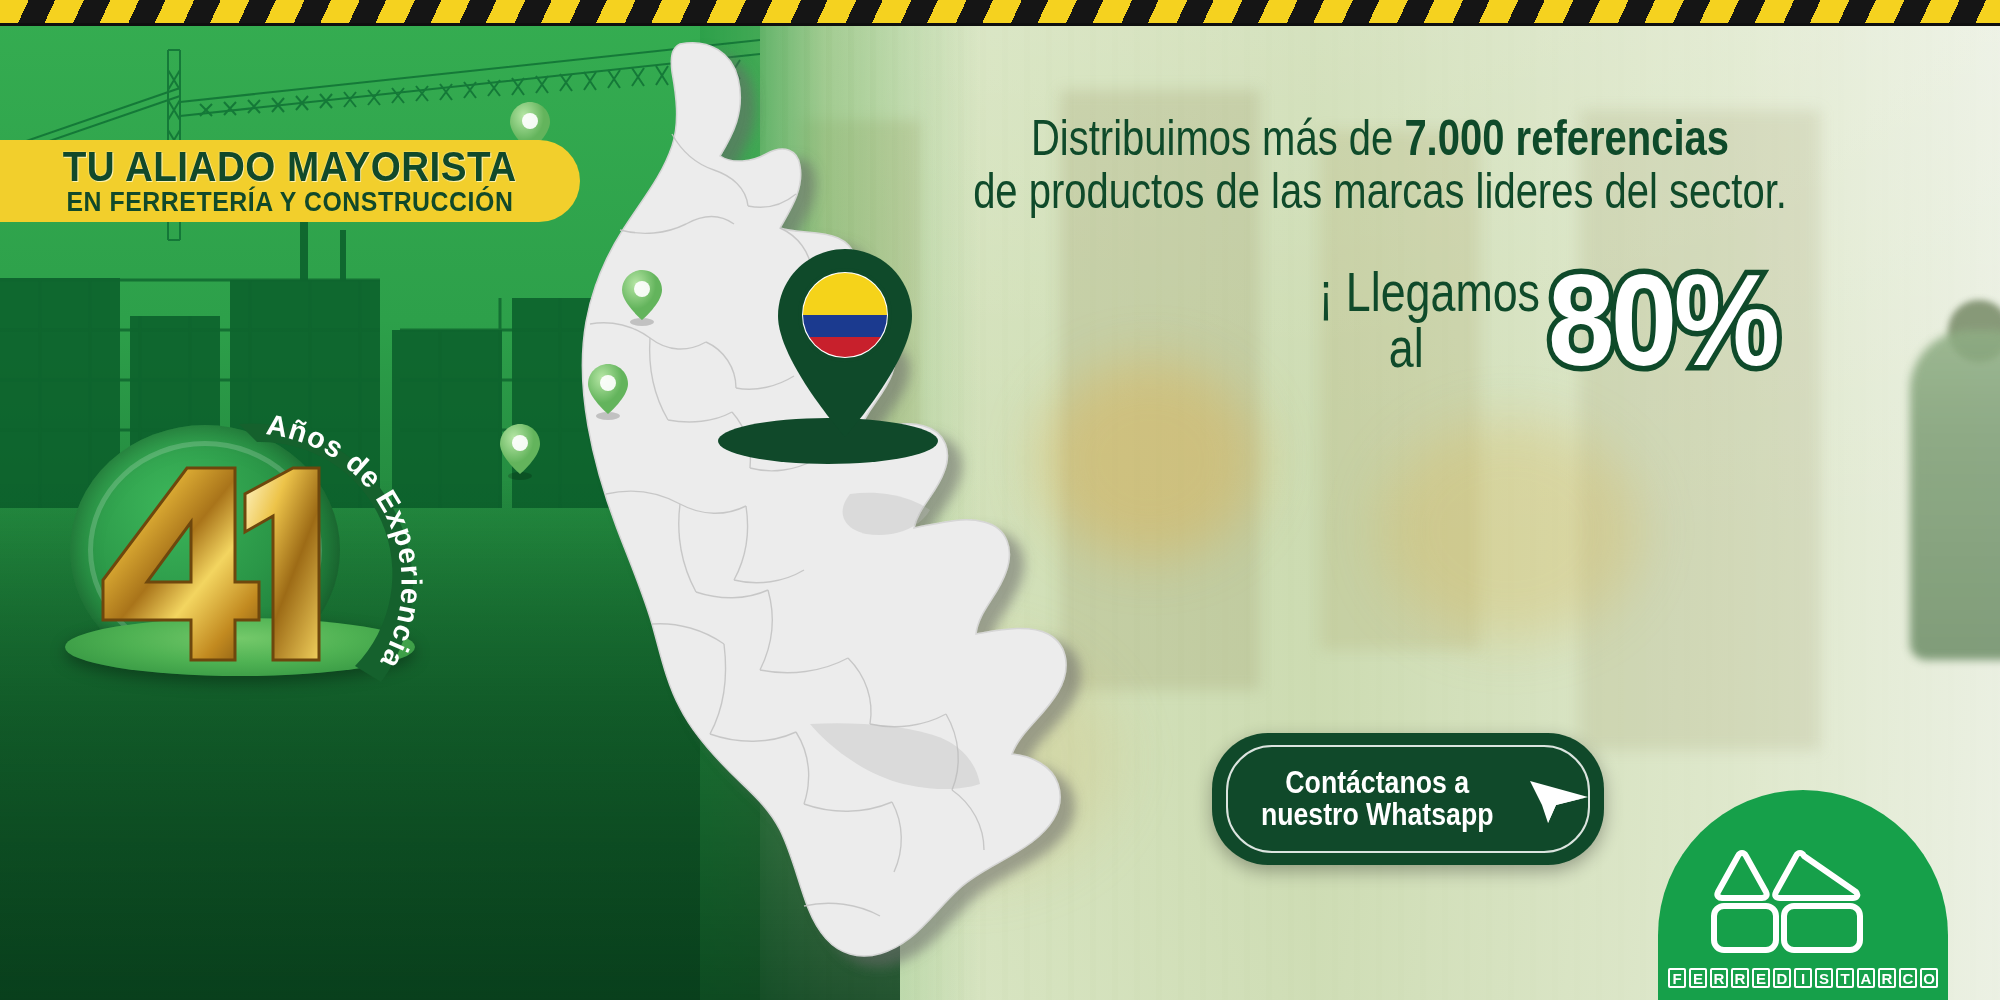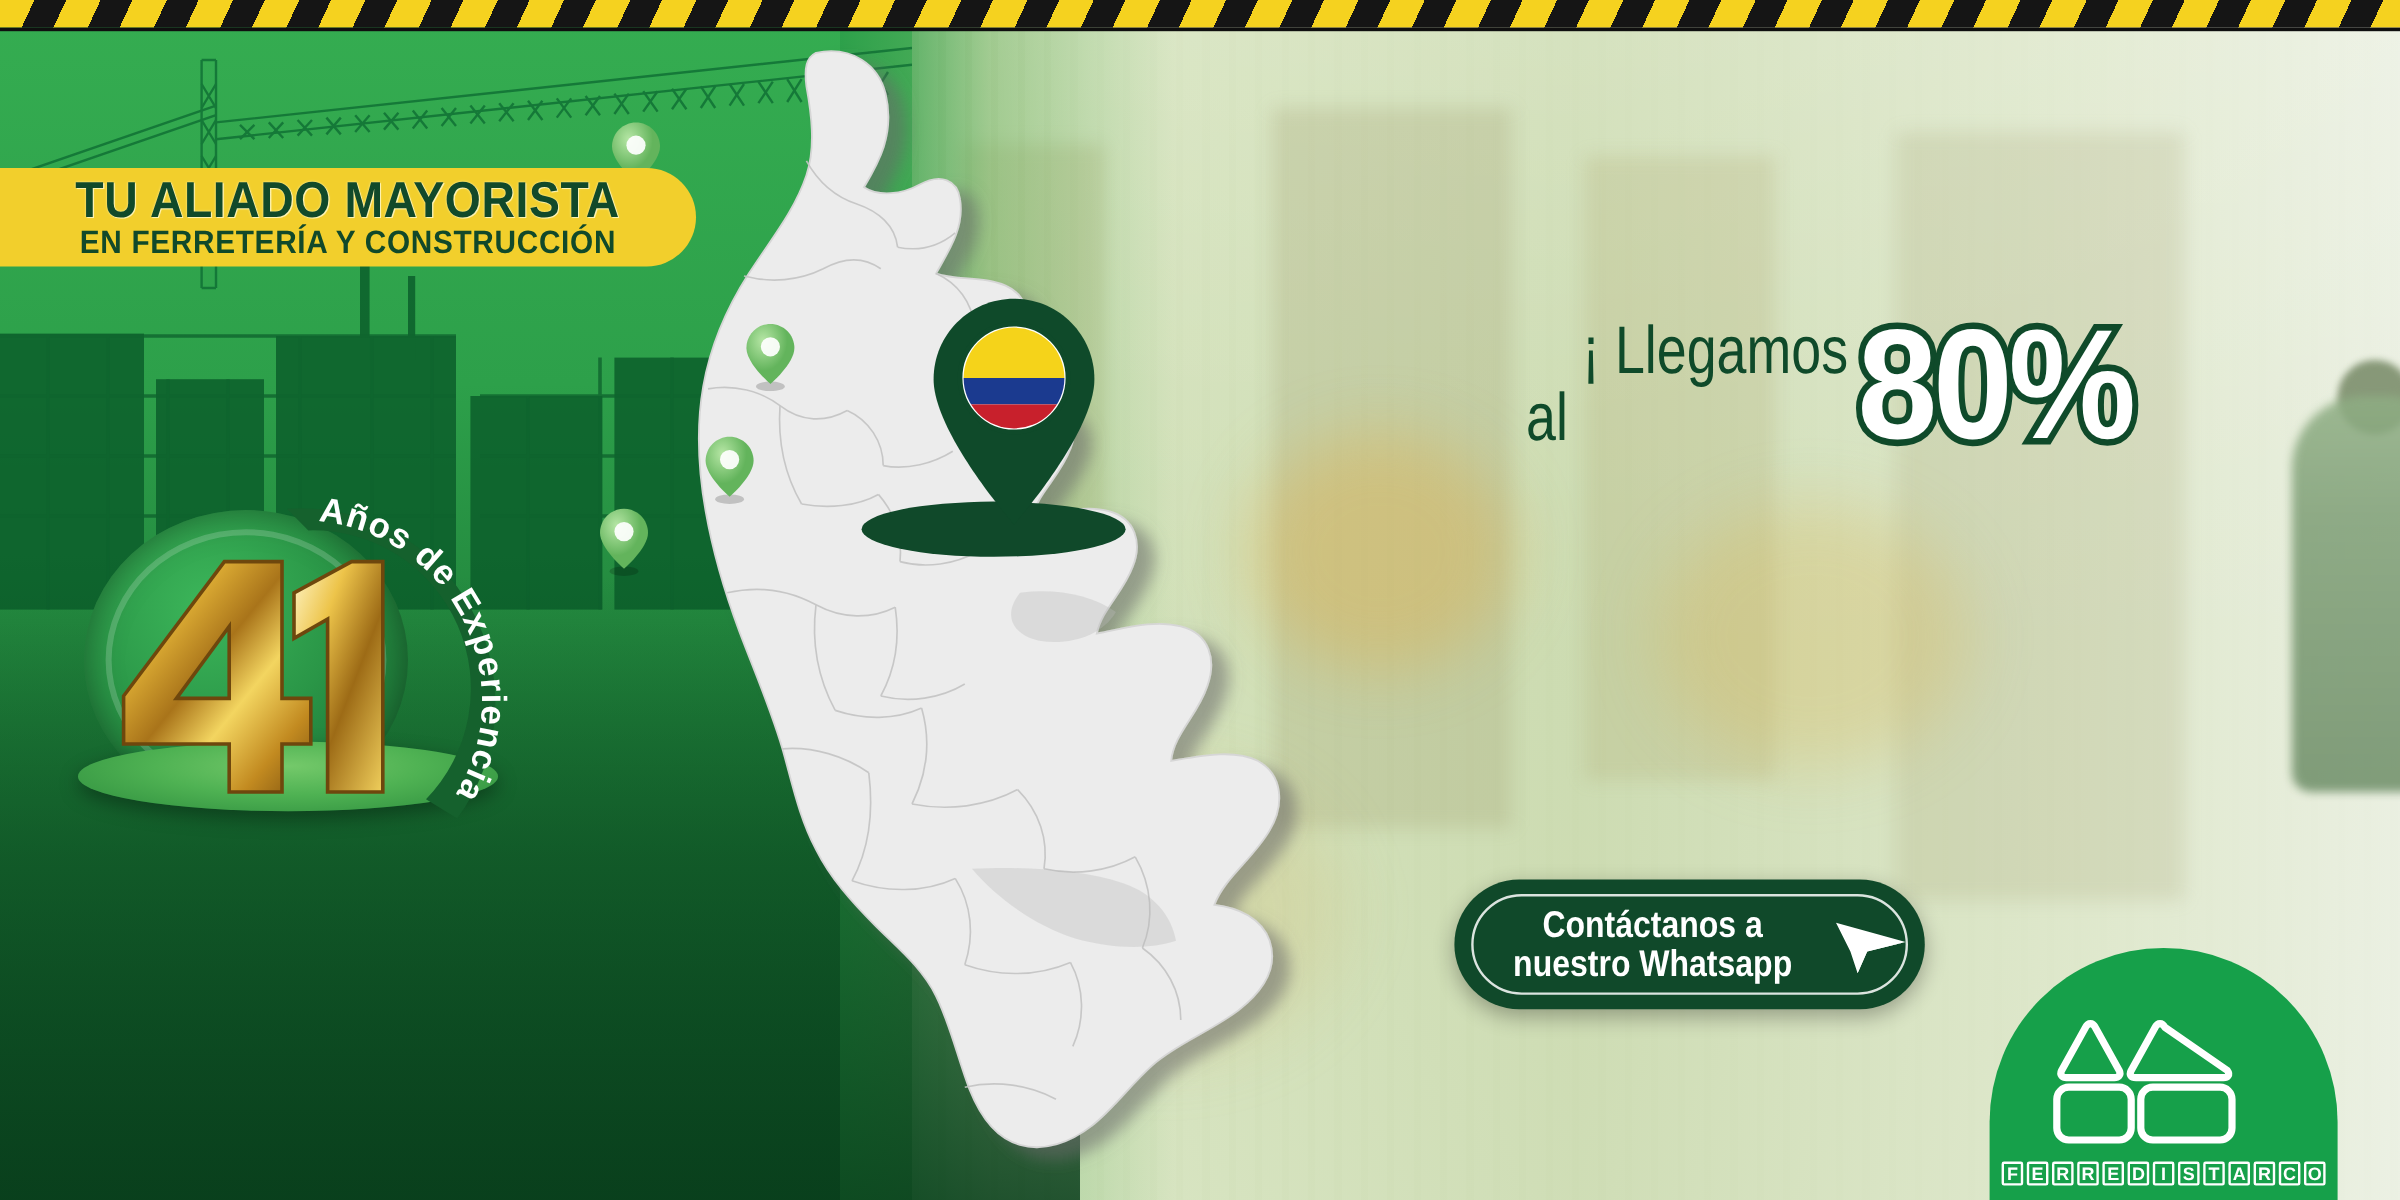--- a/index.html
+++ b/index.html
@@ -127,35 +127,35 @@
     font-family:"Liberation Sans",sans-serif;font-weight:400;
     transform:scaleX(.80);transform-origin:center;
     white-space:nowrap;
   }
   .rline b{font-weight:700;}
 
   .claim{
     position:absolute;left:1060px;top:262px;width:940px;text-align:center;color:#0f4a2a;
   }
   .claim-row{display:flex;align-items:center;justify-content:center;gap:8px;}
-  .claim-left{display:flex;flex-direction:column;align-items:flex-start;}
+  .claim-left{display:flex;flex-direction:column;align-items:center;}
   .c-lleg{font-size:56px;line-height:.98;transform:scaleX(.80);transform-origin:right center;white-space:nowrap;}
   .c-al{font-size:56px;line-height:1;transform:scaleX(.80);transform-origin:right center;}
   .c-80{
     font-size:130px;font-weight:700;line-height:.9;color:#ffffff;
     -webkit-text-stroke:11px #0f4a2a;paint-order:stroke fill;
     transform:scaleX(.92);transform-origin:left center;letter-spacing:-4px;
   }
   .c-sub{margin-top:2px;}
   .c-sub div{font-size:50px;line-height:1.04;transform:scaleX(.80);white-space:nowrap;}
   .c-sub div.bold{font-weight:700;font-size:52px;}
 
   
   .wa{
-    position:absolute;left:1212px;top:733px;width:392px;height:108px;
+    position:absolute;left:1212px;top:733px;width:392px;height:132px;
     background:#10492a;border-radius:56px;
     box-shadow:0 6px 18px rgba(0,0,0,.30);
   }
   .wa:after{
     content:"";position:absolute;left:14px;top:12px;right:14px;bottom:12px;
     border:2px solid rgba(255,255,255,.85);border-radius:46px;
   }
   .wa-inner{
     position:absolute;inset:0;display:flex;align-items:center;justify-content:center;gap:14px;
     padding-left:18px;
@@ -417,20 +417,24 @@
           <path id="arcpath" d="M 40 34 A 150 150 0 0 1 168 272"></path>
         </defs>
         <path d="M 34 24 A 162 162 0 0 1 176 282 L 150 266 A 132 132 0 0 0 52 42 Z" fill="#15612d"></path>
         <text font-family="Liberation Sans, sans-serif" font-size="29" font-weight="700" fill="#ffffff" letter-spacing="1">
           <textPath href="#arcpath" startOffset="6%">Años de Experiencia</textPath>
         </text>
       </svg>
     </div>
   </div>
 
+  <div class="rtext">
+    <div class="rline"><span>Distribuimos más de </span><b>7.000 referencias</b></div>
+    <div class="rline">de productos de las marcas lideres del sector.</div>
+  </div>
 
   <div class="claim">
     <div class="claim-row">
       <div class="claim-left">
         <div class="c-lleg">¡ Llegamos</div>
         <div class="c-al">al</div>
       </div>
       <div class="c-80">80%</div>
     </div>
   </div>

